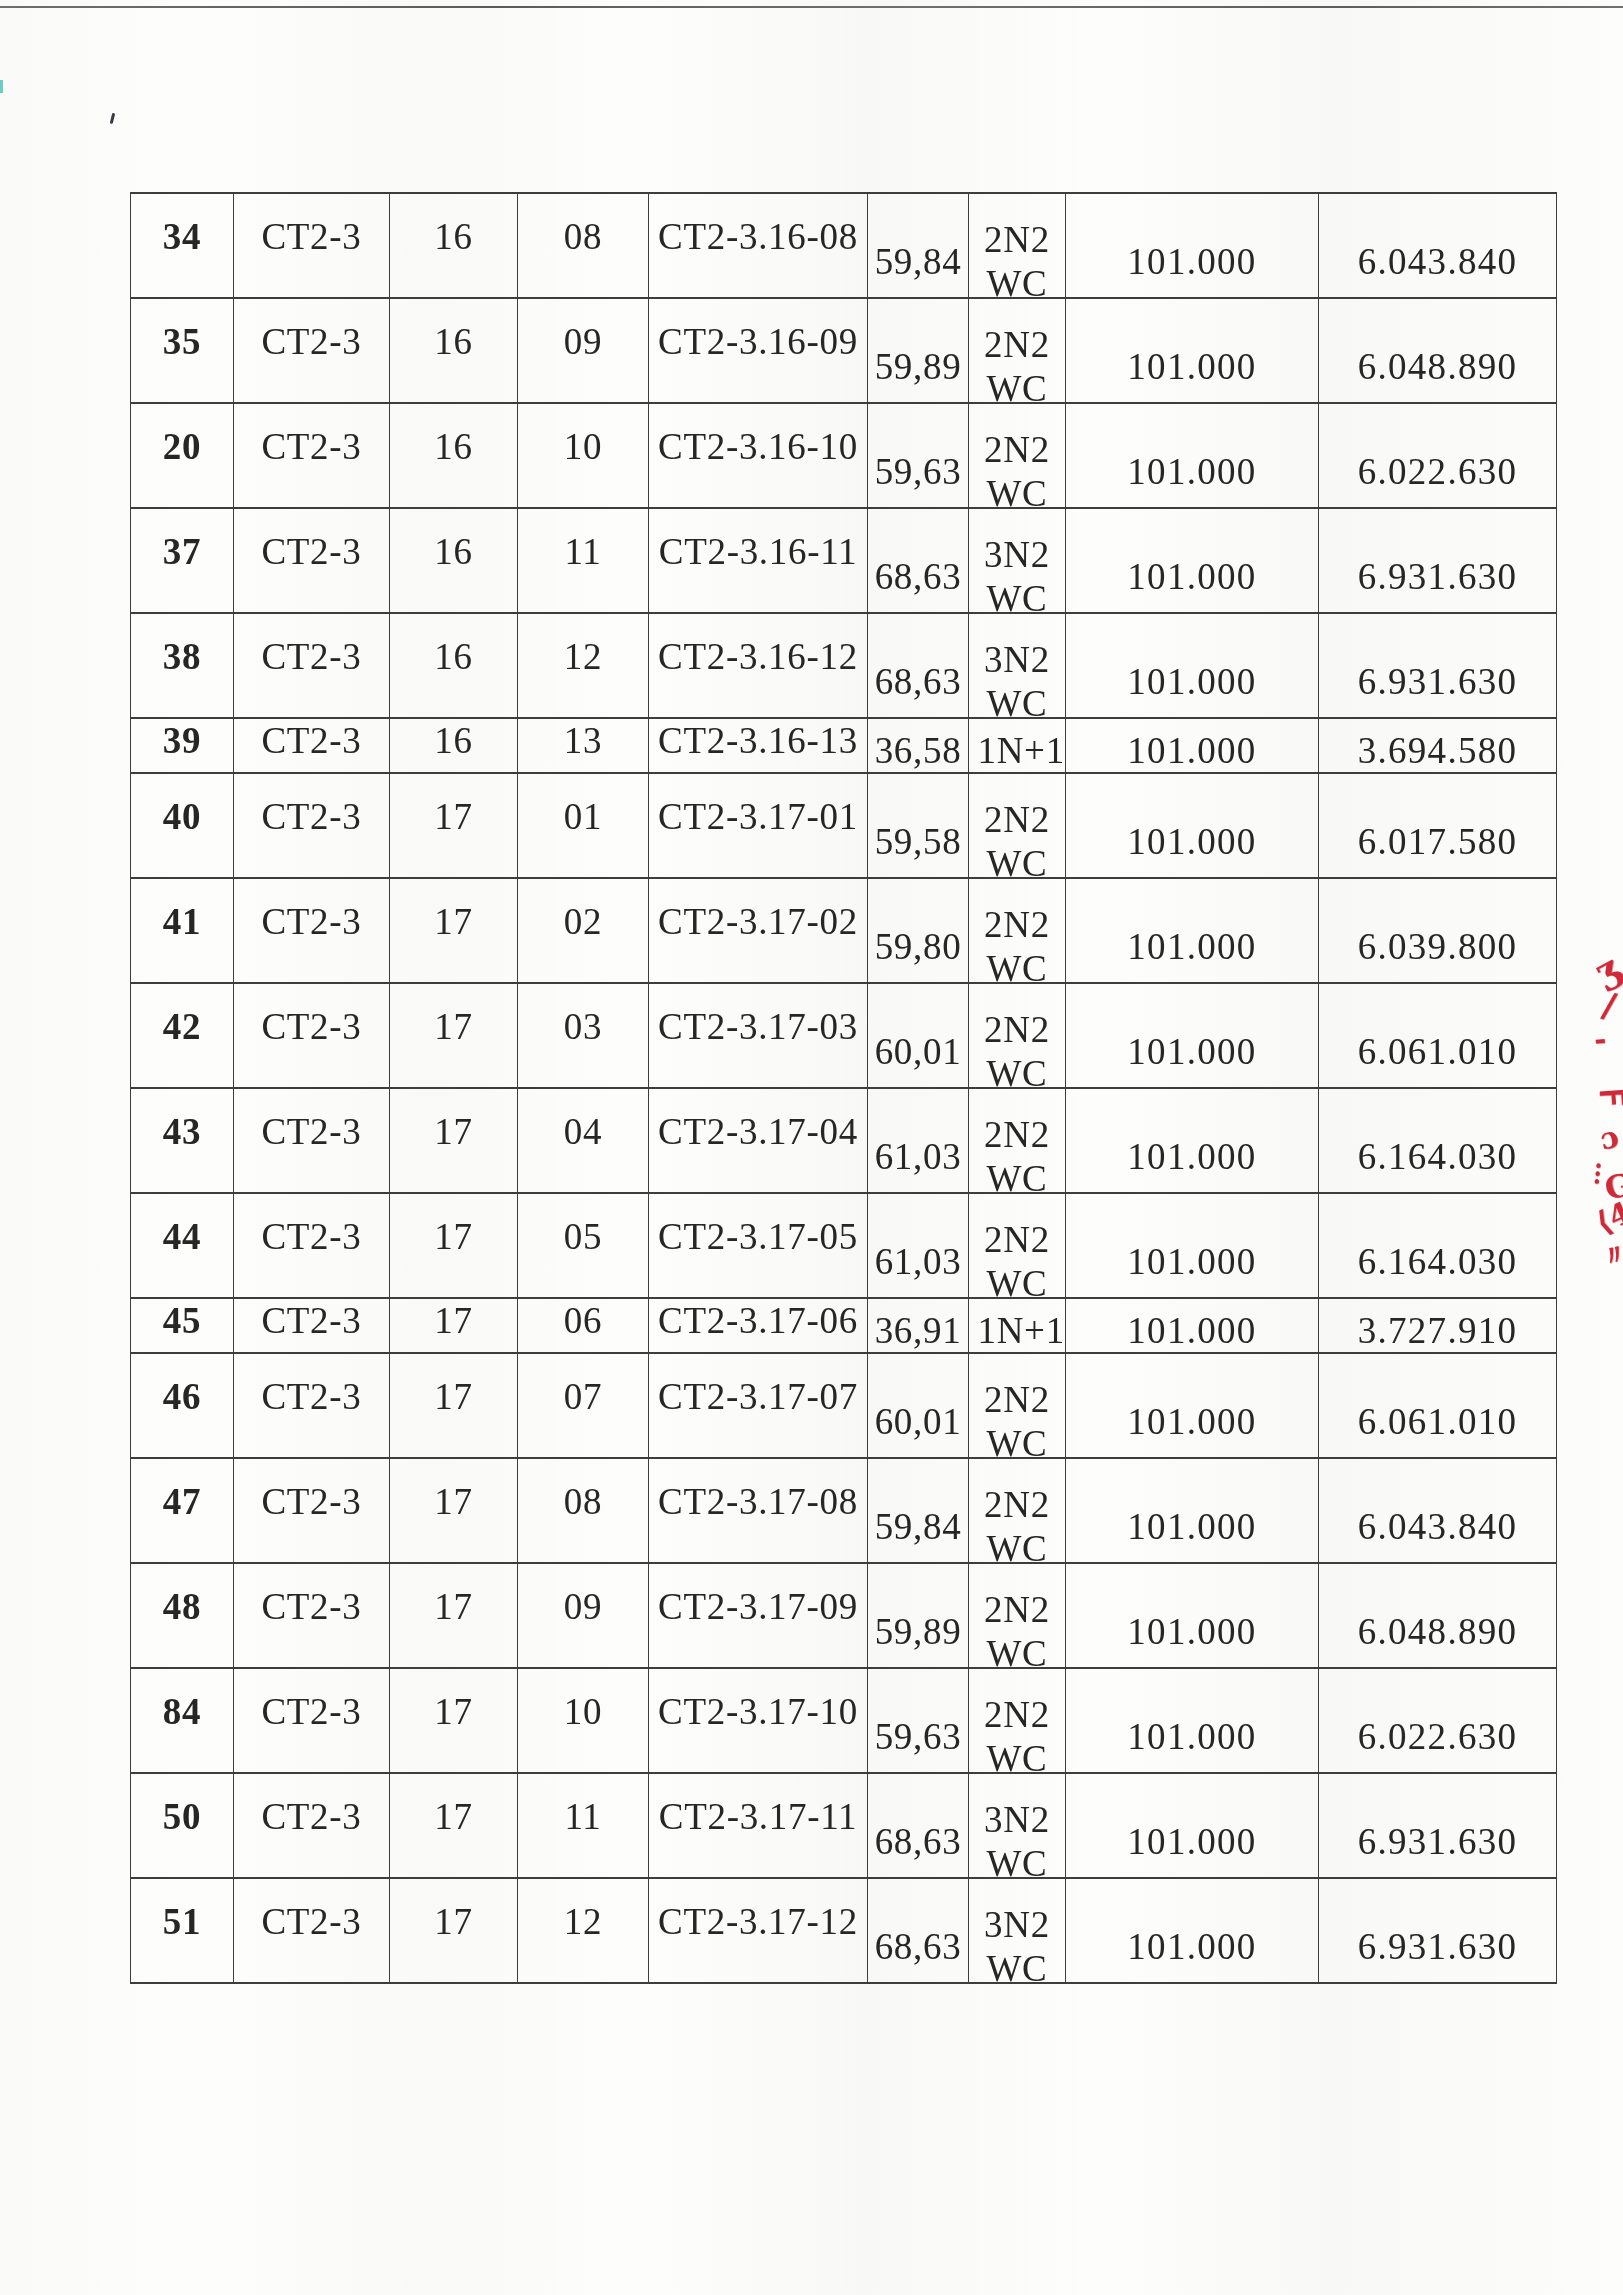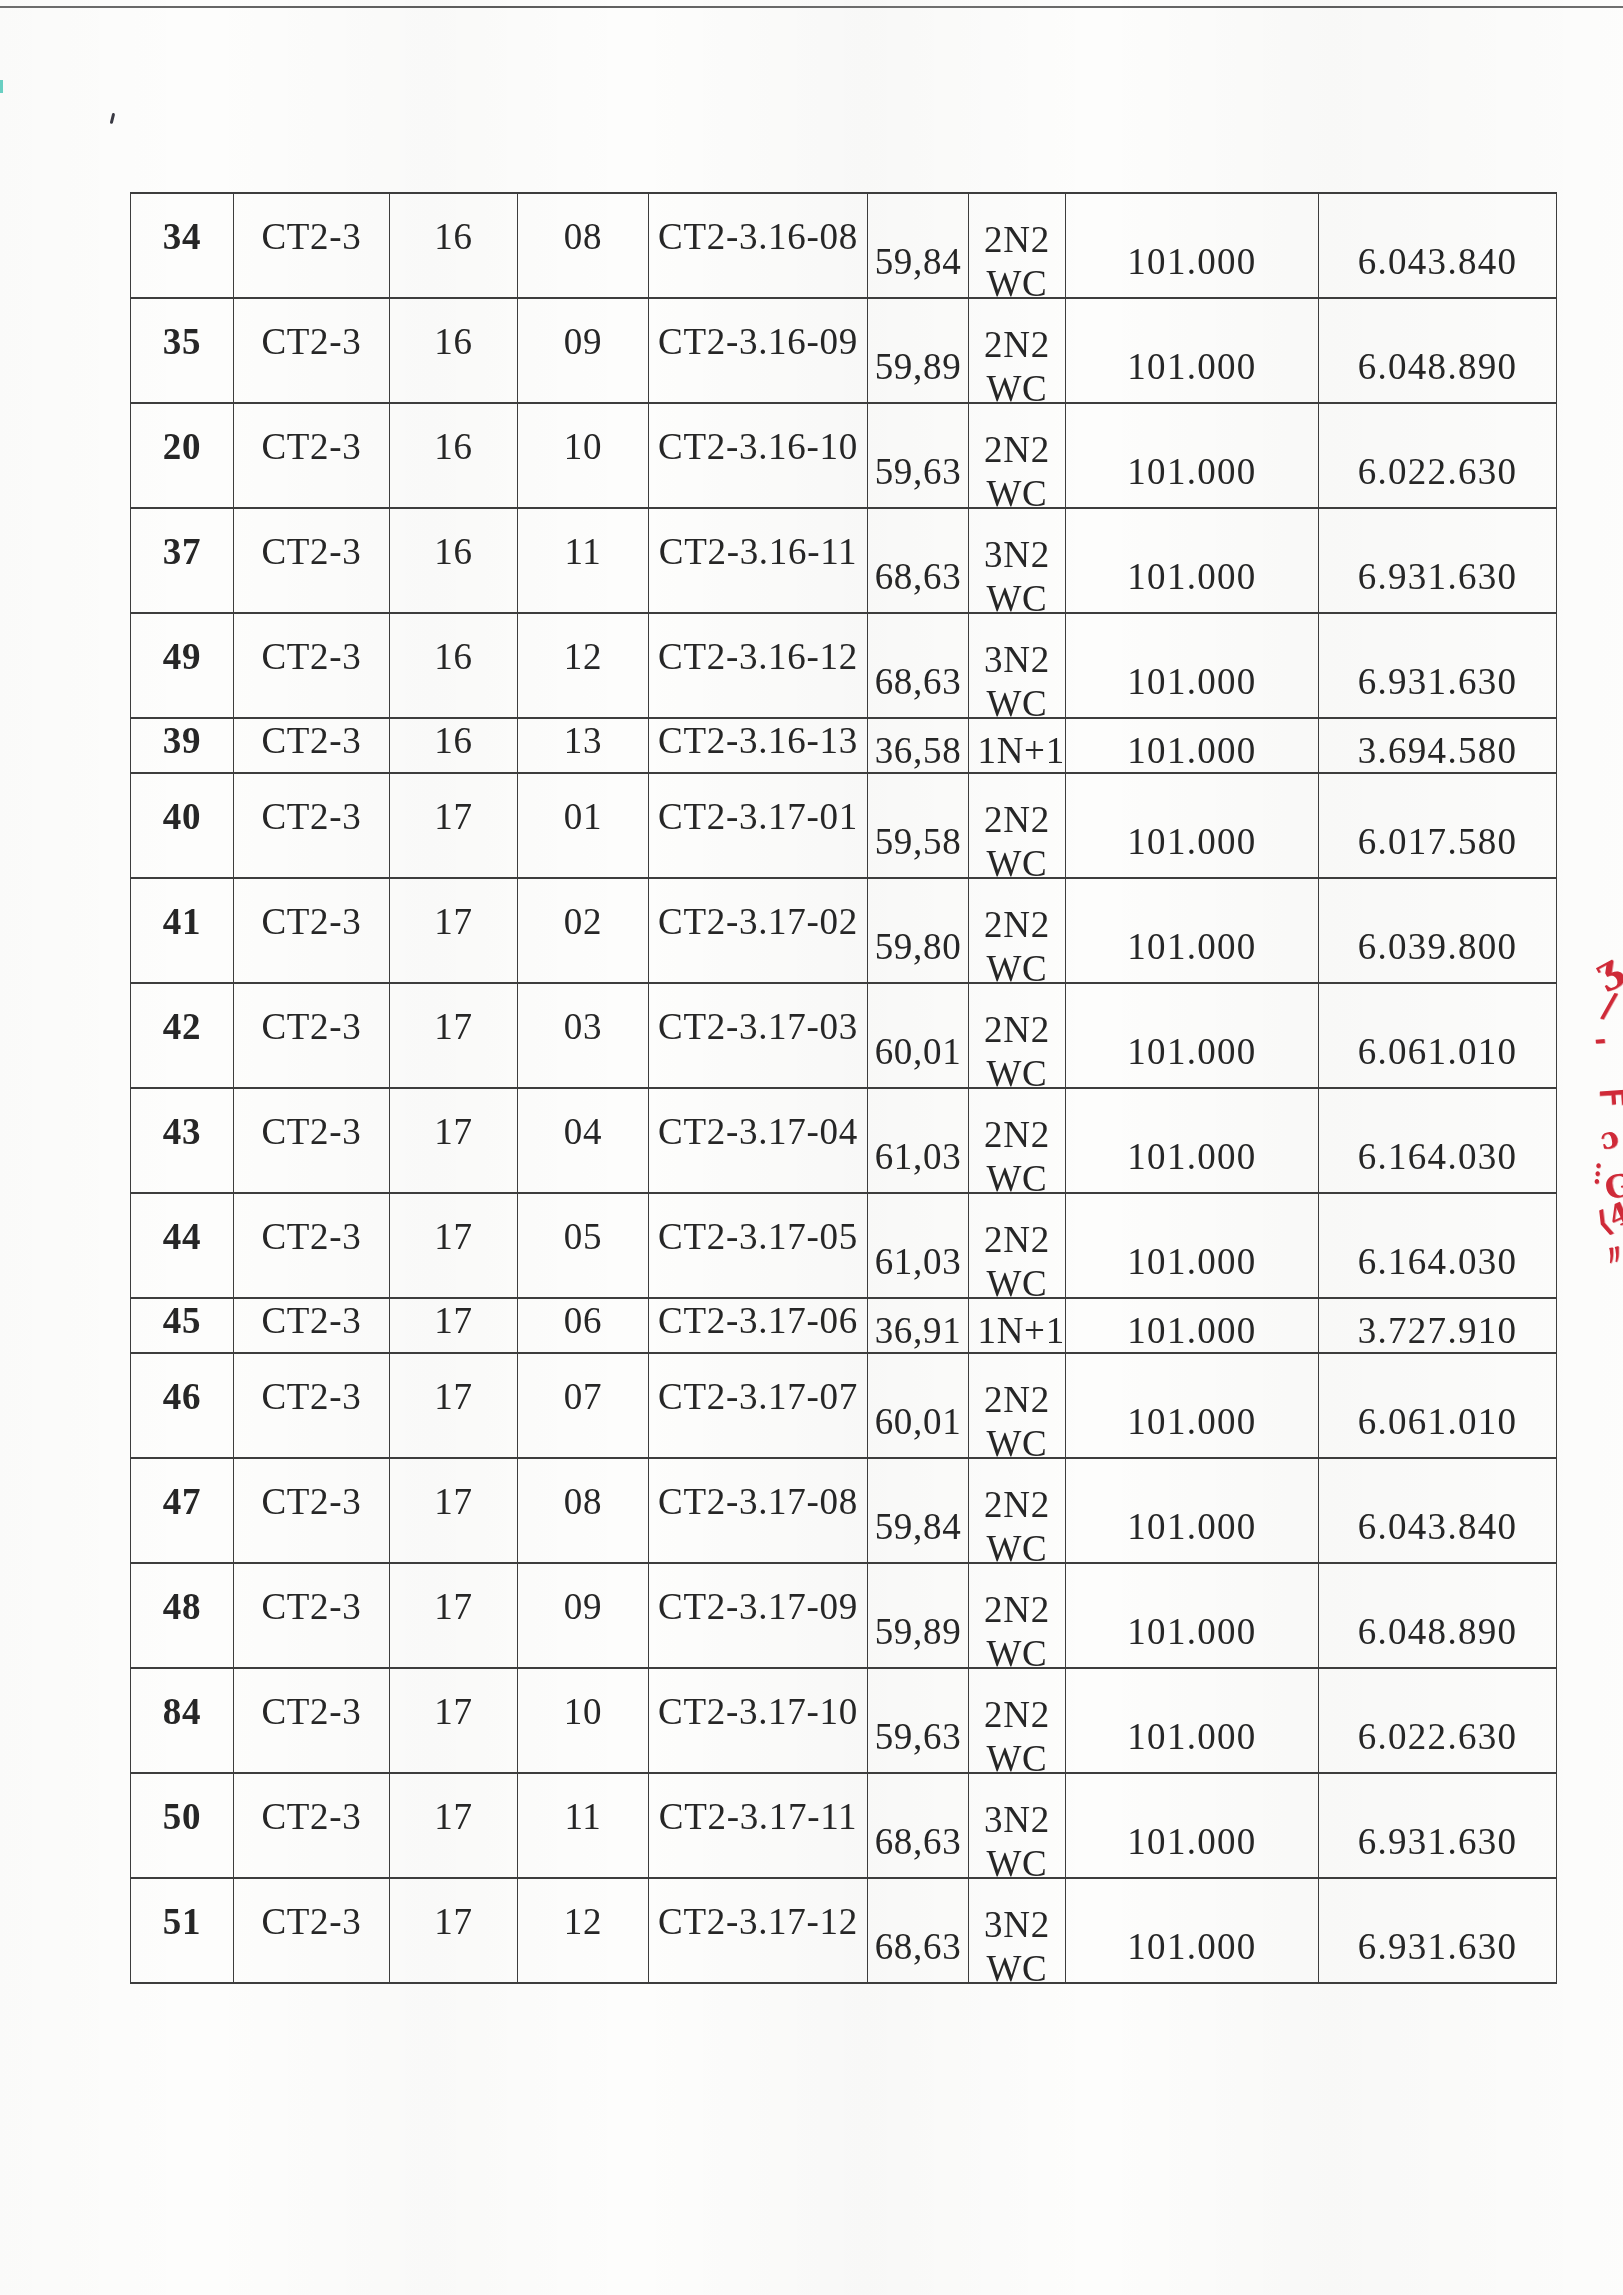--- a/index.html
+++ b/index.html
@@ -174,21 +174,21 @@
           <td><span class="ct">CT2-3</span></td>
           <td><span class="ct">16</span></td>
           <td><span class="ct">11</span></td>
           <td><span class="ct">CT2-3.16-11</span></td>
           <td><span class="ct">68,63</span></td>
           <td><span class="ct">3N2 WC</span></td>
           <td><span class="ct">101.000</span></td>
           <td><span class="ct">6.931.630</span></td>
         </tr>
         <tr>
-          <td><span class="ct">49</span></td>
+          <td><span class="ct">38</span></td>
           <td><span class="ct">CT2-3</span></td>
           <td><span class="ct">16</span></td>
           <td><span class="ct">12</span></td>
           <td><span class="ct">CT2-3.16-12</span></td>
           <td><span class="ct">68,63</span></td>
           <td><span class="ct">3N2 WC</span></td>
           <td><span class="ct">101.000</span></td>
           <td><span class="ct">6.931.630</span></td>
         </tr>
         <tr class="short">

